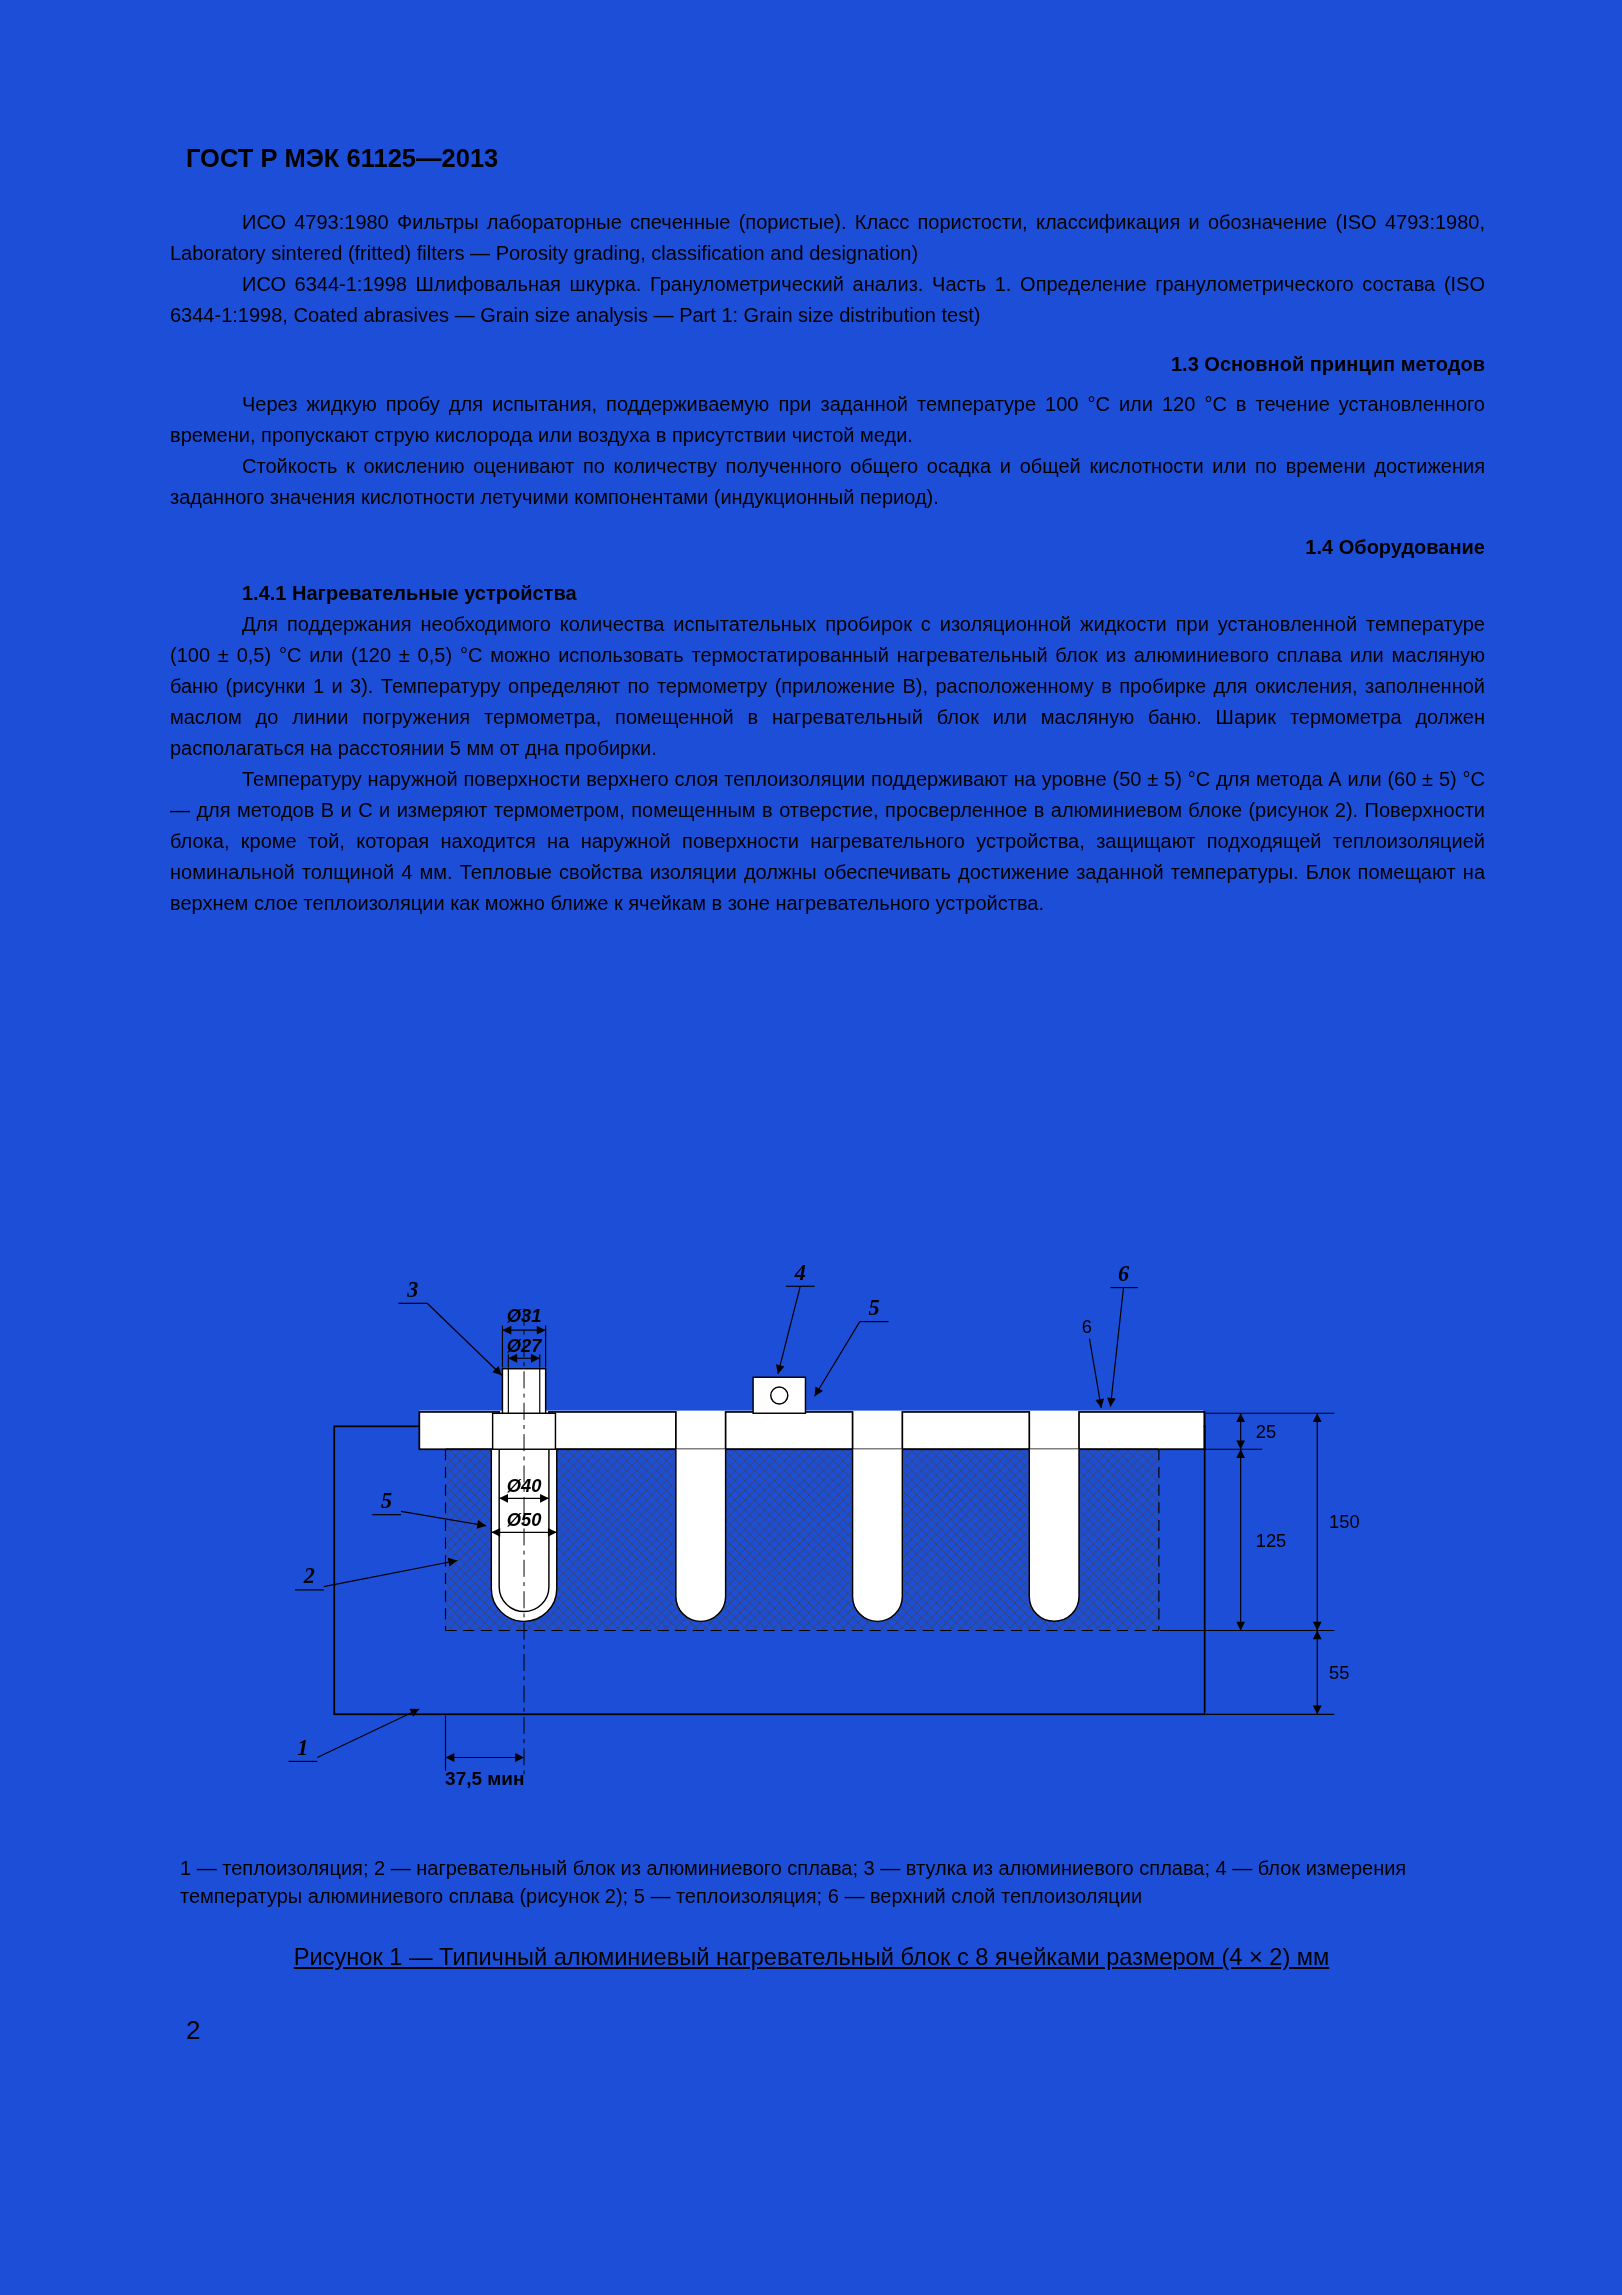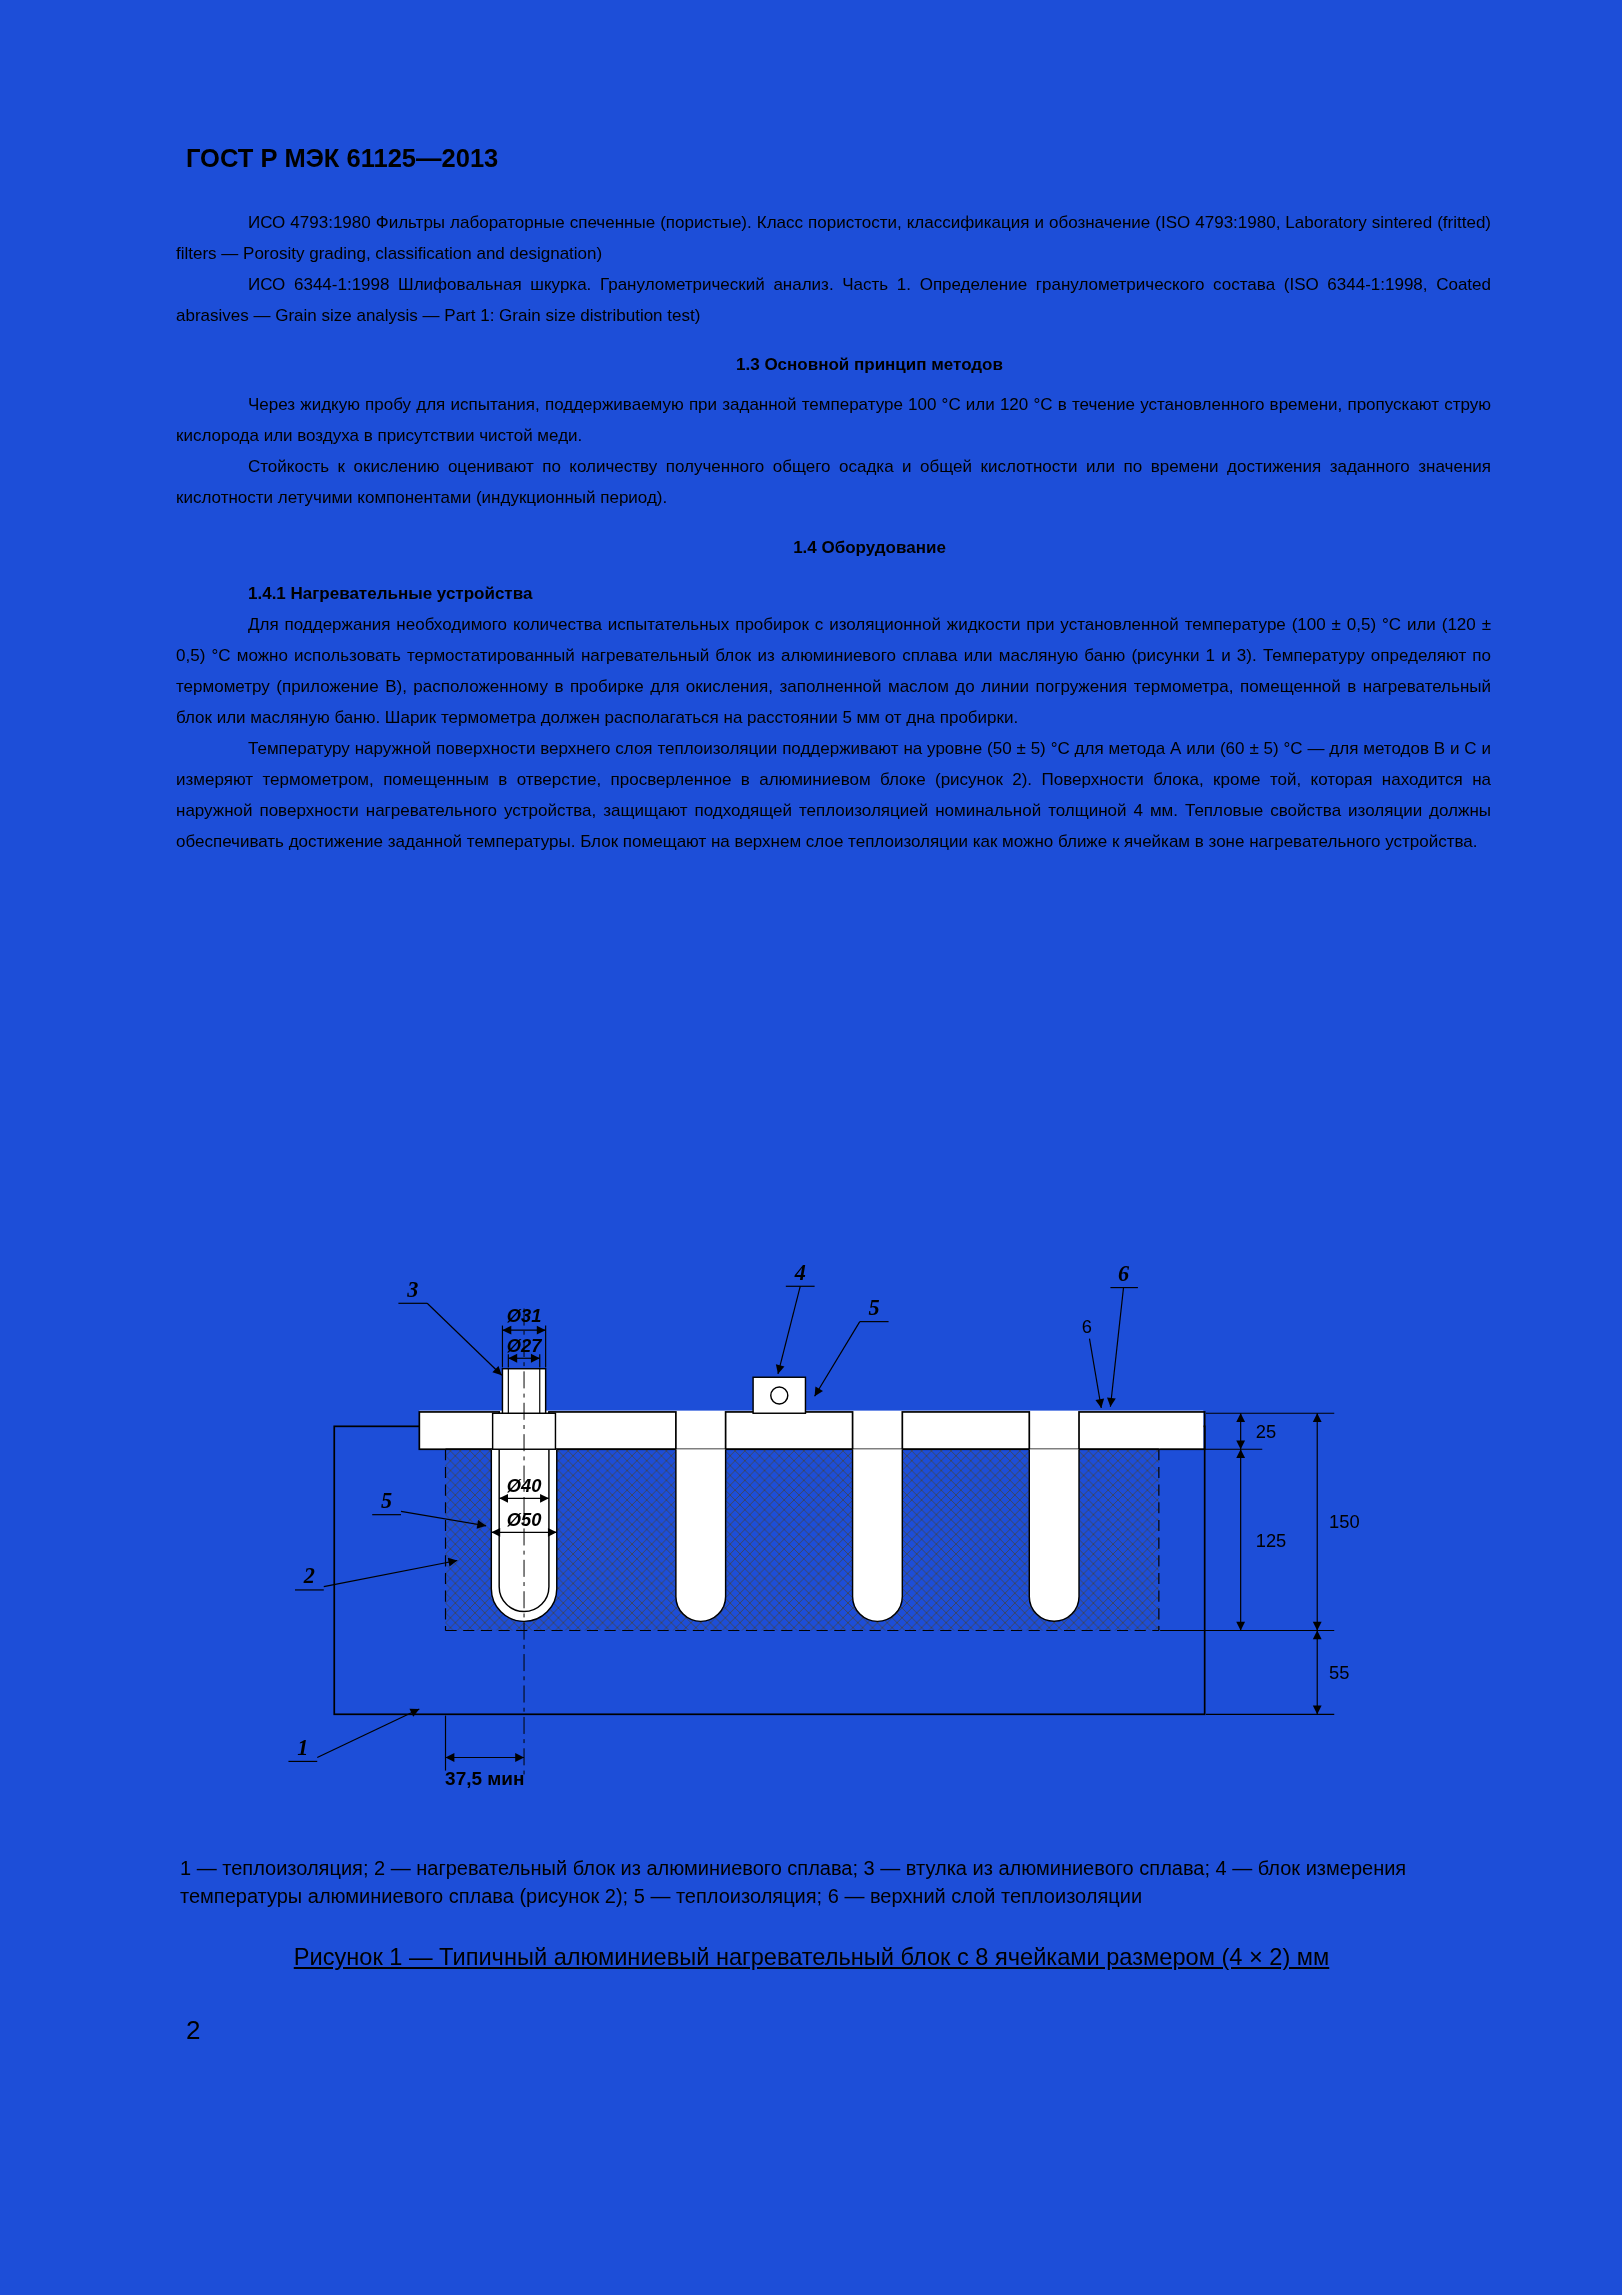--- a/index.html
+++ b/index.html
@@ -2,25 +2,25 @@
 <html style="font-size:10.5px"><head>
 <meta charset="utf-8">
 <style>
   html,body { margin:0; padding:0; background:#888; }
   .page {
     position:relative; width:1623px; height:2295px; background:#1d4ed8;
     font-family:"Liberation Sans",sans-serif; color:#000; overflow:hidden;
   }
   .doc-header { position:absolute; left:186px; top:144px; font-size:25.5px; font-weight:bold; }
   .content {
-    position:absolute; left:176px; top:207px; width:1315px;
-    font-size:17px; line-height:31px; text-align:justify;
+    position:absolute; left:170px; top:207px; width:1315px;
+    font-size:20px; line-height:31px; text-align:justify;
   }
   .para { margin:0; text-indent:72px; }
-  .heading { margin:18.3px 0 9.2px 0; font-weight:bold; text-indent:72px; text-align:center; }
+  .heading { margin:18.3px 0 9.2px 0; font-weight:bold; text-indent:72px; text-align:right; }
   .subheading { margin:15.7px 0 0 0; font-weight:bold; text-indent:72px; text-align:left; }
   .figure-wrap { position:absolute; left:0; top:1230px; width:1623px; }
   .figure-canvas { width:1126px; margin:0 auto; }
   .figure-canvas svg { display:block; }
   .legend {
     margin:36px auto 12px; width:1263px; font-size:20px; line-height:27.5px;
     text-align:left;
   }
   .caption { margin:34px auto 0; width:1263px; font-size:23.6px; text-align:center;text-decoration:underline; }
   .page-number { position:absolute; left:186px; top:2015px; font-size:26px; }

